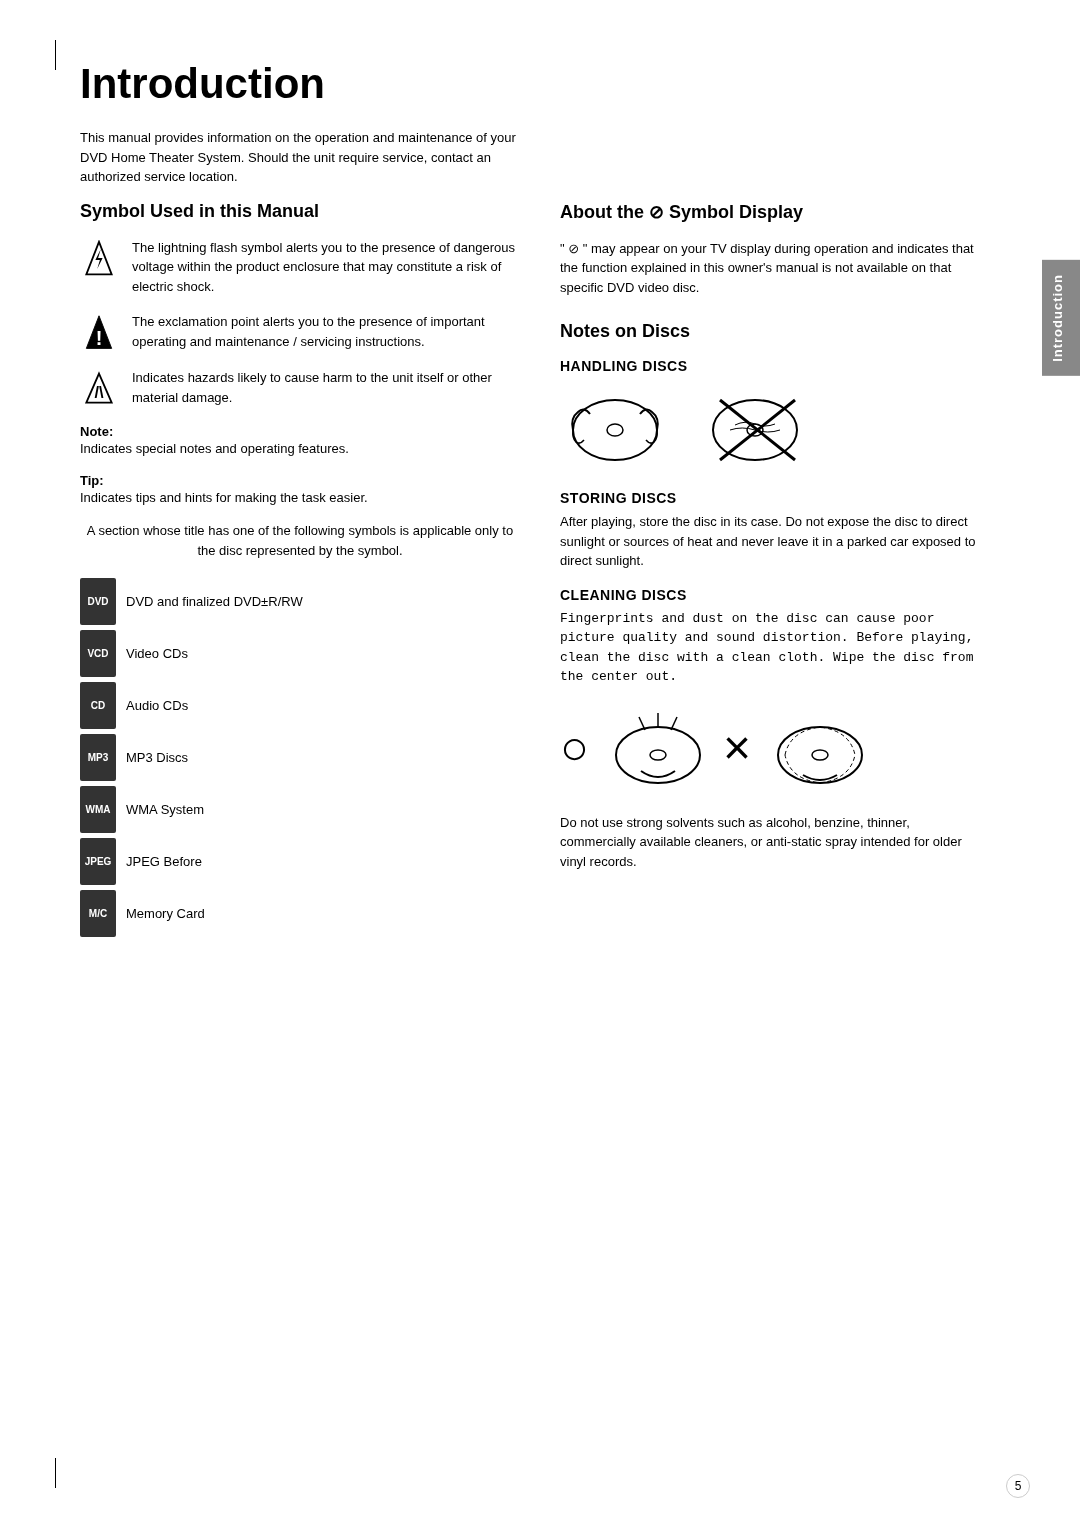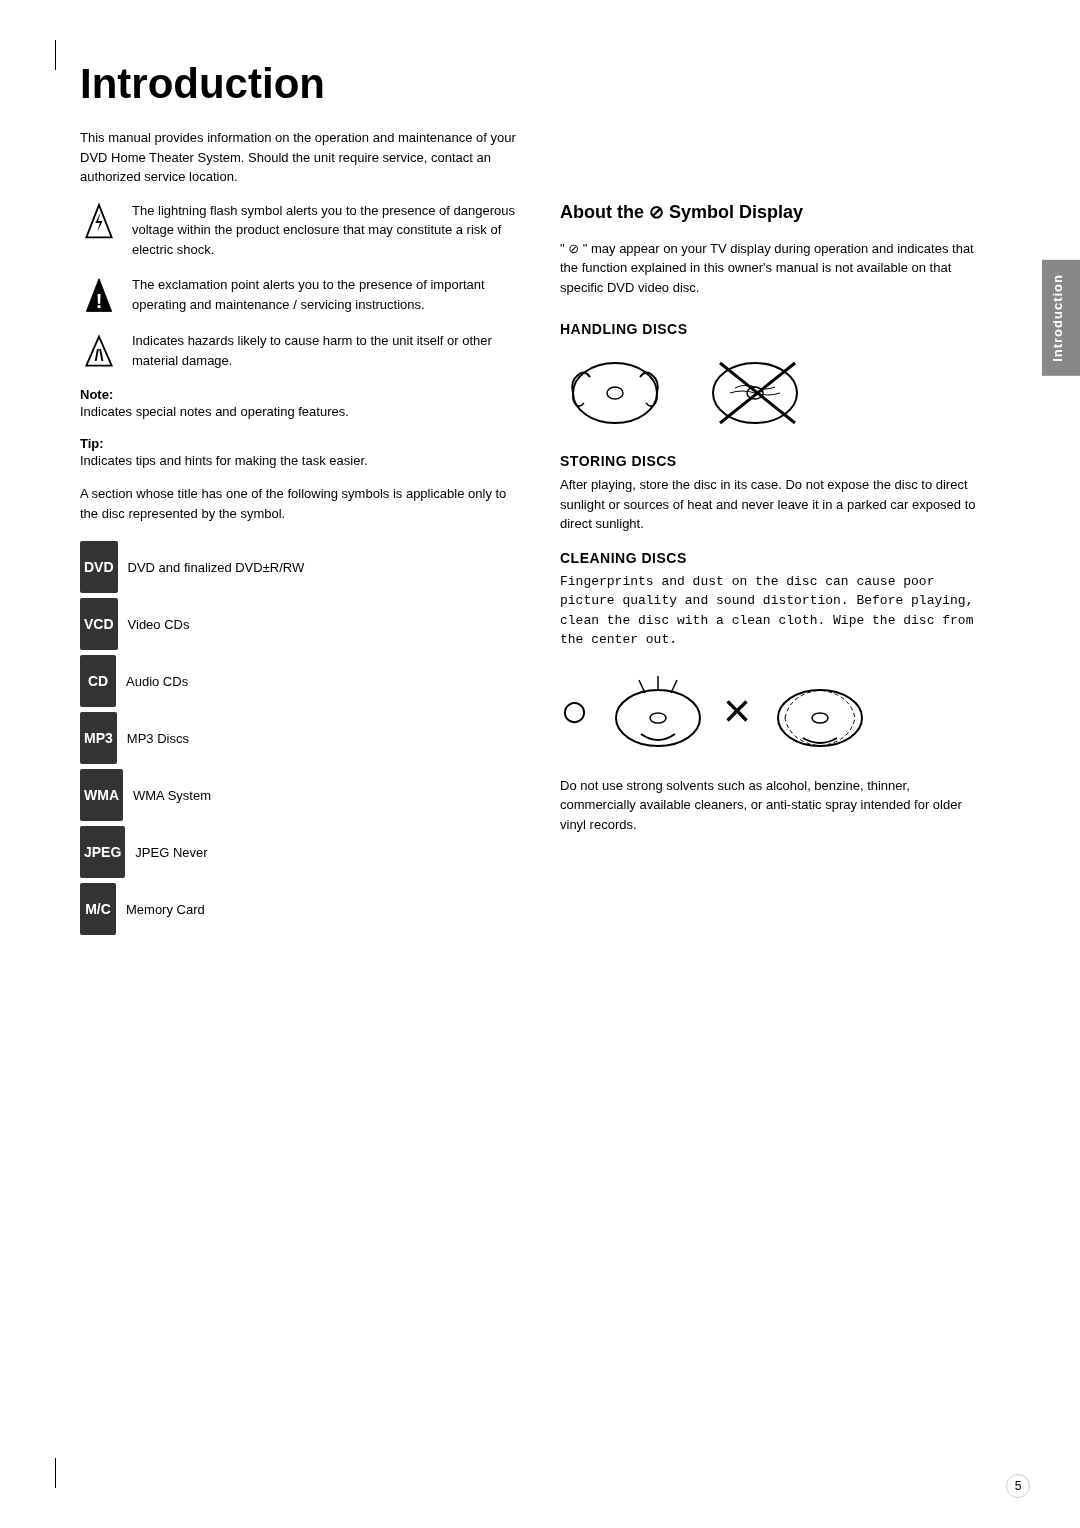--- a/index.html
+++ b/index.html
@@ -148,39 +148,40 @@
     }
 
     .note-label {
       font-size: 13px;
       font-weight: bold;
     }
 
     .note-text {
       font-size: 13px;
       line-height: 1.5;
+      text-align: center;
     }
 
     .format-list {
       margin-top: 18px;
     }
 
     .format-item {
       display: flex;
       align-items: center;
       gap: 10px;
       margin-bottom: 5px;
       font-size: 13px;
     }
 
     .format-badge {
       display: inline-block;
       background: #333;
       color: #fff;
-      font-size: 14px;
+      font-size: 10px;
       font-weight: bold;
       padding: 18px 4px;
       border-radius: 2px;
       min-width: 36px;
       text-align: center;
     }
 
     
     .about-symbol-text {
       font-size: 13px;
@@ -264,20 +265,21 @@
   <div class="main-content">
 
     <h1 class="page-title">Introduction</h1>
 
     <p class="intro-text">This manual provides information on the operation and maintenance of your DVD Home Theater System. Should the unit require service, contact an authorized service location.</p>
 
     <div class="two-col">
 
       <div class="left-col">
 
+        <h2 class="section-title">Symbol Used in this Manual</h2>
 
         <div class="symbol-item">
           <div class="symbol-icon lightning-icon">
             <svg viewBox="0 0 32 42" fill="none" xmlns="http://www.w3.org/2000/svg">
 
               <polygon points="16,2 30,38 2,38" fill="none" stroke="#000" stroke-width="2"></polygon>
 
               <polygon points="18,10 12,22 17,22 14,32 20,20 15,20" fill="#000"></polygon>
             </svg>
           </div>
@@ -340,39 +342,40 @@
             <span>MP3 Discs</span>
           </div>
 
           <div class="format-item">
             <span class="format-badge">WMA</span>
             <span>WMA System</span>
           </div>
 
           <div class="format-item">
             <span class="format-badge">JPEG</span>
-            <span>JPEG Never</span>
+            <span>JPEG Before</span>
           </div>
 
           <div class="format-item">
             <span class="format-badge">M/C</span>
             <span>Memory Card</span>
           </div>
 
         </div>
       </div>
 
       <div class="right-col">
 
         <div class="section-divider">
           <h2 class="section-title">About the ⊘ Symbol Display</h2>
           <p class="about-symbol-text">" ⊘ " may appear on your TV display during operation and indicates that the function explained in this owner's manual is not available on that specific DVD video disc.</p>
         </div>
 
         <div>
+          <h2 class="section-title">Notes on Discs</h2>
 
           <h3 class="subsection-title">HANDLING DISCS</h3>
 
           <div class="disc-images-row">
 
             <svg class="disc-img" viewBox="0 0 110 90" xmlns="http://www.w3.org/2000/svg">
 
               <ellipse cx="55" cy="50" rx="42" ry="30" fill="none" stroke="#000" stroke-width="2"></ellipse>
               <ellipse cx="55" cy="50" rx="8" ry="6" fill="none" stroke="#000" stroke-width="1.5"></ellipse>
 

